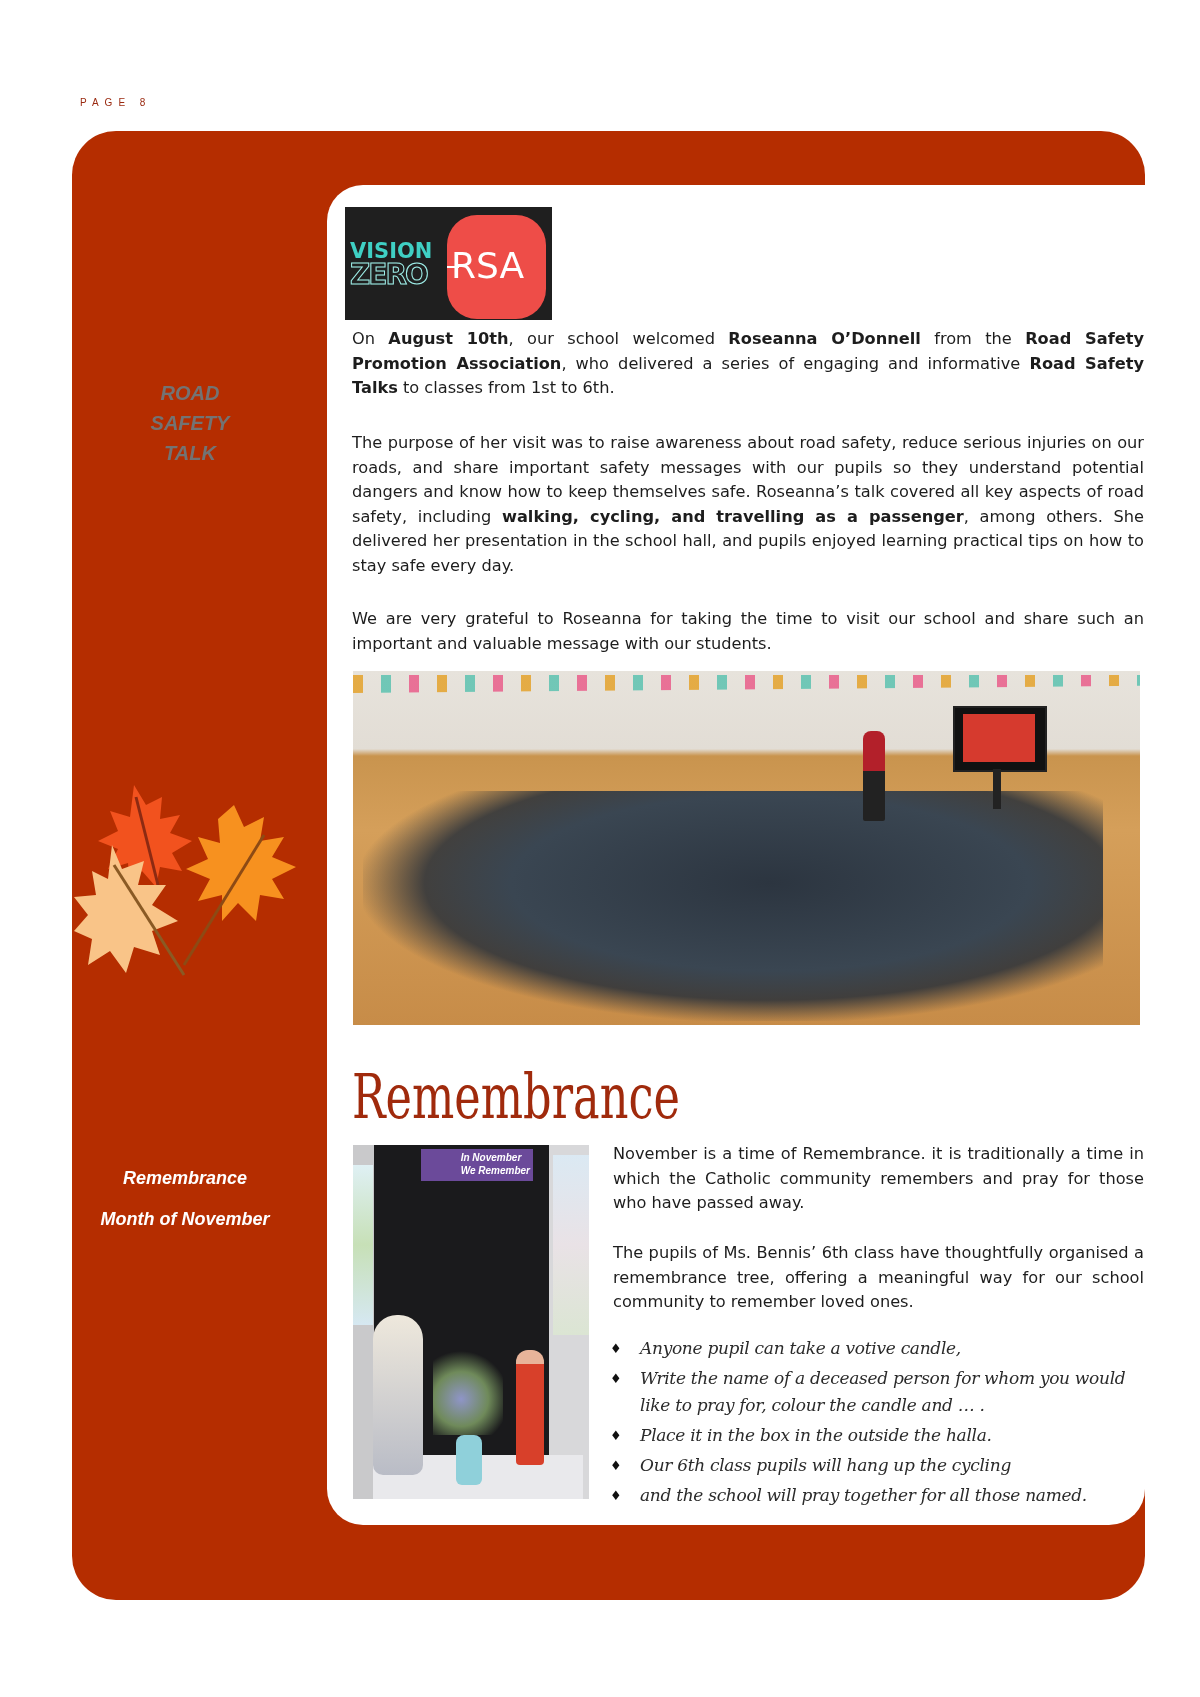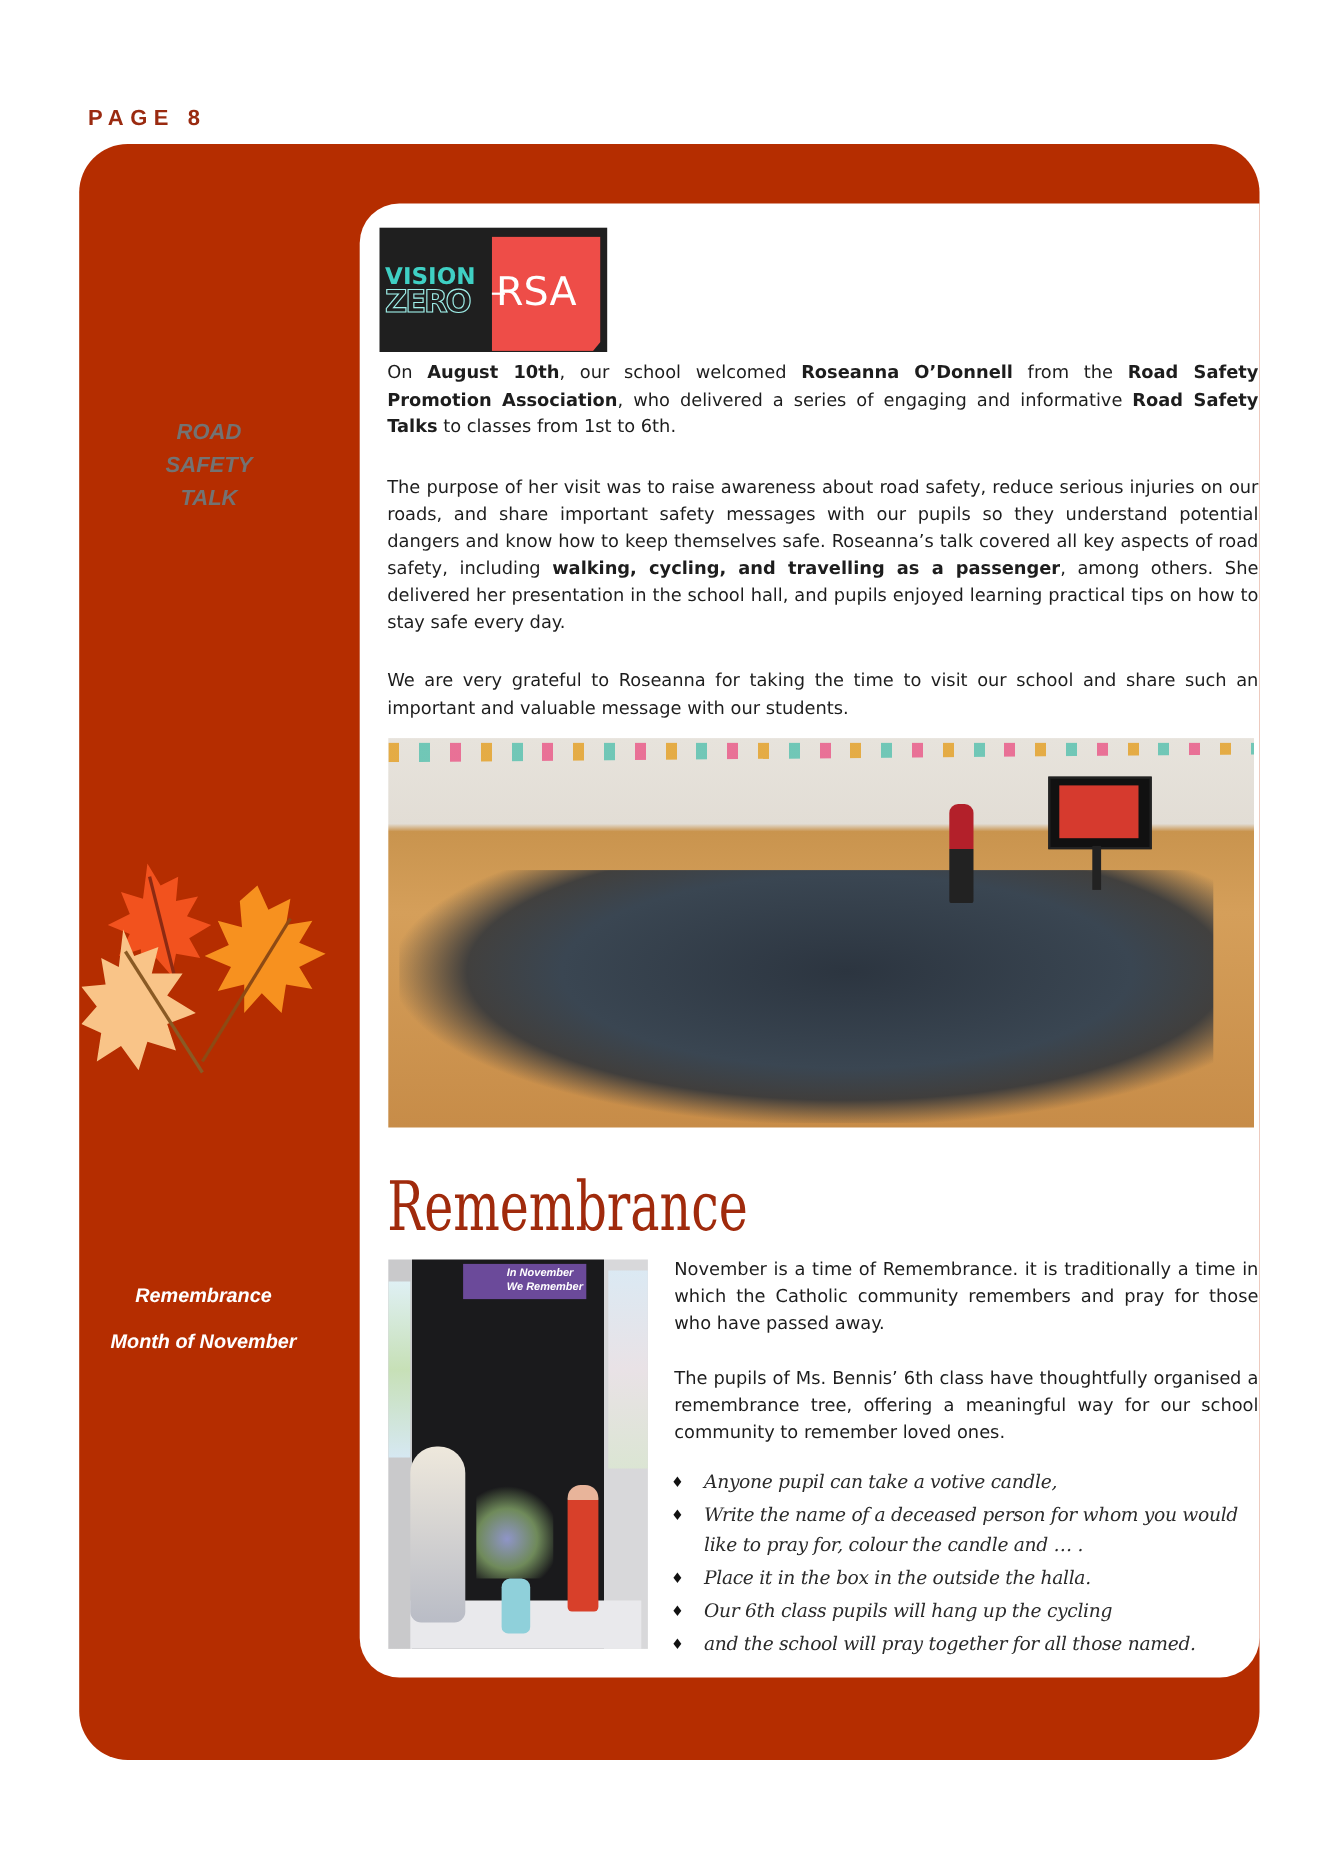--- a/index.html
+++ b/index.html
@@ -1,35 +1,35 @@
 <!DOCTYPE html>
 <html><head>
   <meta charset="utf-8">
   <style>
     html, body { margin: 0; padding: 0; background: #ffffff; }
     body { width: 1200px; height: 1697px; position: relative; overflow: hidden;
            font-family: "Liberation Sans", "DejaVu Sans", sans-serif; color: #1a1a1a; }
-    .page-label { position: absolute; left: 80px; top: 97px; font-size: 20px; font-weight: bold;
+    .page-label { position: absolute; left: 80px; top: 97px; font-size: 10px; font-weight: normal;
                   letter-spacing: 6px; color: #9a2a10; }
     .frame { position: absolute; left: 72px; top: 131px; width: 1073px; height: 1469px;
              background: #b52d00; border-radius: 44px; }
     .panel { position: absolute; left: 327px; top: 185px; width: 818px; height: 1340px;
              background: #ffffff; border-radius: 36px 0 36px 36px; }
     .panel::after { content: ""; position: absolute; right: 0; top: -2px; width: 0; height: 0; }
     .side-title { position: absolute; left: 120px; width: 140px; text-align: center; color: #737373;
                   font-style: italic; font-weight: bold; font-size: 20px; line-height: 30px; }
     .side-rem { position: absolute; left: 80px; width: 210px; text-align: center; color: #fff;
                 font-style: italic; font-weight: bold; font-size: 18px; }
     .logo { position: absolute; left: 345px; top: 207px; width: 207px; height: 113px; background: #1f1f1f; }
     .logo .vz { position: absolute; left: 5px; top: 32px; color: #3fd0c4; font-weight: bold;
                 font-size: 21px; line-height: 24px; font-family: "DejaVu Sans", sans-serif; }
     .logo .vz .zero { font-size: 28px; letter-spacing: -2px; color: #2fb8ae;
                       -webkit-text-stroke: 1px #9ff0ea; color: transparent; }
     .logo .rsa-box { position: absolute; left: 102px; top: 8px; width: 99px; height: 104px;
-                     background: #ee4d48; clip-path: polygon(0 0,100% 0,100% 92%,93% 100%,0 100%); }
+                     background: #ee4d48; clip-path: polygon(0 0,100% 0,100% 92%,93% 100%,0 100%); border-radius: 30px; }
     .logo .rsa-box span { position: absolute; left: 4px; top: 30px; color: #fff; font-size: 36px;
                           font-family: "DejaVu Sans", sans-serif; }
     .logo .rsa-box span::before { content: ""; position: absolute; left: -6px; top: 21px; width: 14px;
                                   height: 2px; background: #fff; }
     .body-text { position: absolute; font-family: "DejaVu Sans", sans-serif; font-size: 16.2px;
                  line-height: 24.6px; text-align: justify; color: #1d1d1d; }
     .body-text b { font-weight: bold; }
     .photo-gym { position: absolute; left: 353px; top: 671px; width: 787px; height: 354px;
                  background: linear-gradient(180deg,#e7e3dc 0%,#e2ddd5 22%,#c9944e 24%,#d59f5a 45%,#c78c48 100%);
                  overflow: hidden; }

